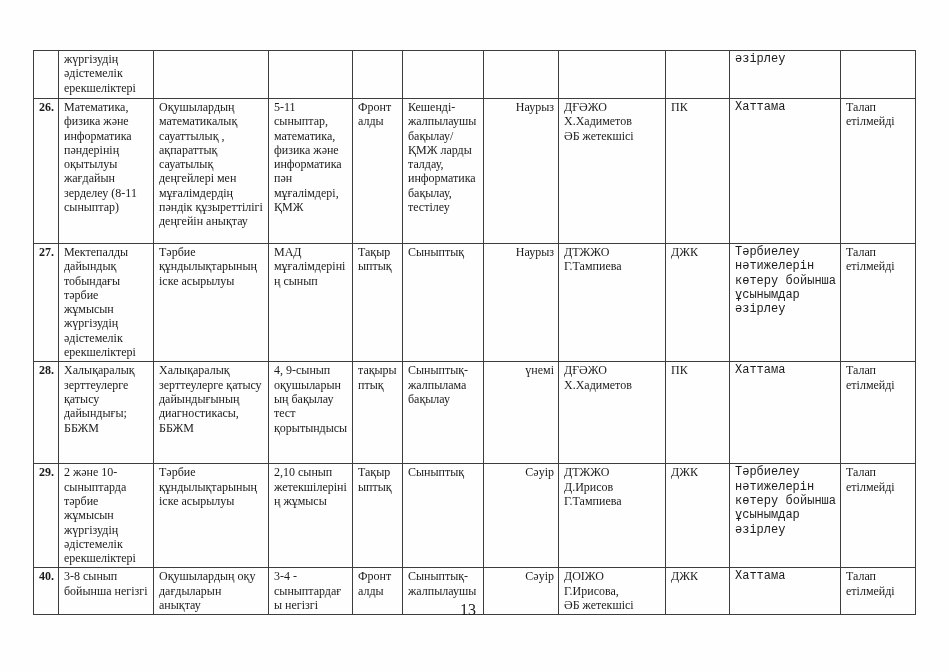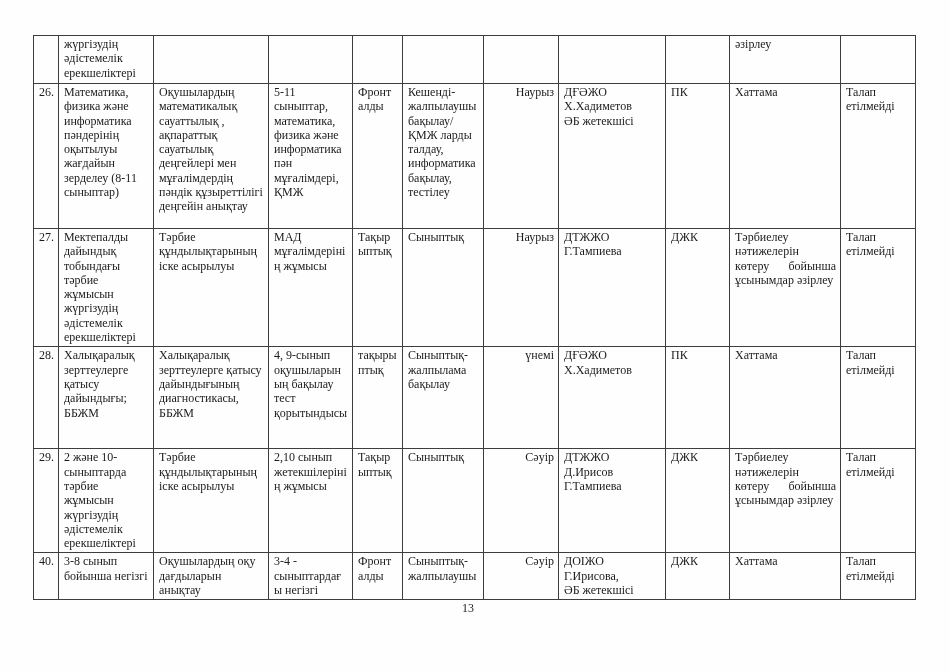--- a/index.html
+++ b/index.html
@@ -14,46 +14,46 @@
   .page {
     position: relative;
     width: 950px;
     height: 672px;
     background: #fefefe;
     overflow: hidden;
   }
   table.plan {
     position: absolute;
     left: 33px;
-    top: 35px;
+    top: 50px;
     width: 882px;
     border-collapse: collapse;
     table-layout: fixed;
   }
   table.plan td {
     border: 1px solid #3d3d3d;
     vertical-align: top;
     padding: 1px 4px 2px 5px;
     font-size: 12px;
     line-height: 14.3px;
     white-space: pre-line;
     overflow-wrap: break-word;
     word-wrap: break-word;
   }
-  td.c0  { text-align: center; padding-left: 2px; padding-right: 2px; }
+  td.c0  { text-align: center; padding-left: 2px; padding-right: 2px; font-weight: bold; }
   td.c6  { text-align: right; }
-  td.c9  { text-align: justify; }
+  td.c9  { text-align: justify; font-family: Liberation Mono, monospace; }
   td.c10 { }
   .page-number {
     position: absolute;
     left: 0;
     top: 601px;
     width: 936px;
     text-align: center;
-    font-size: 12px;
+    font-size: 16px;
   }
 </style>
 </head>
 <body>
 
 <div class="page">
   <table class="plan">
     <colgroup>
       <col style="width:25px">
         <col style="width:95px">
@@ -93,21 +93,21 @@
 Х.Хадиметов
 ӘБ жетекшісі</td>
           <td class="c8">ПК</td>
           <td class="c9">Хаттама</td>
           <td class="c10">Талап етілмейді</td>
         </tr>
         <tr style="height: 112px; margin-top: 30px;">
           <td class="c0">27.</td>
           <td class="c1">Мектепалды дайындық тобындағы тәрбие жұмысын жүргізудің әдістемелік ерекшеліктері</td>
           <td class="c2">Тәрбие құндылықтарының  іске асырылуы</td>
-          <td class="c3">МАД мұғалімдерінің жұмысы</td>
+          <td class="c3">МАД мұғалімдерінің сынып</td>
           <td class="c4">Тақырыптық</td>
           <td class="c5">Сыныптық</td>
           <td class="c6">Наурыз</td>
           <td class="c7">ДТЖЖО
 Г.Тампиева</td>
           <td class="c8">ДЖК</td>
           <td class="c9">Тәрбиелеу нәтижелерін көтеру бойынша ұсынымдар әзірлеу</td>
           <td class="c10">Талап етілмейді</td>
         </tr>
         <tr style="height: 102px;">

